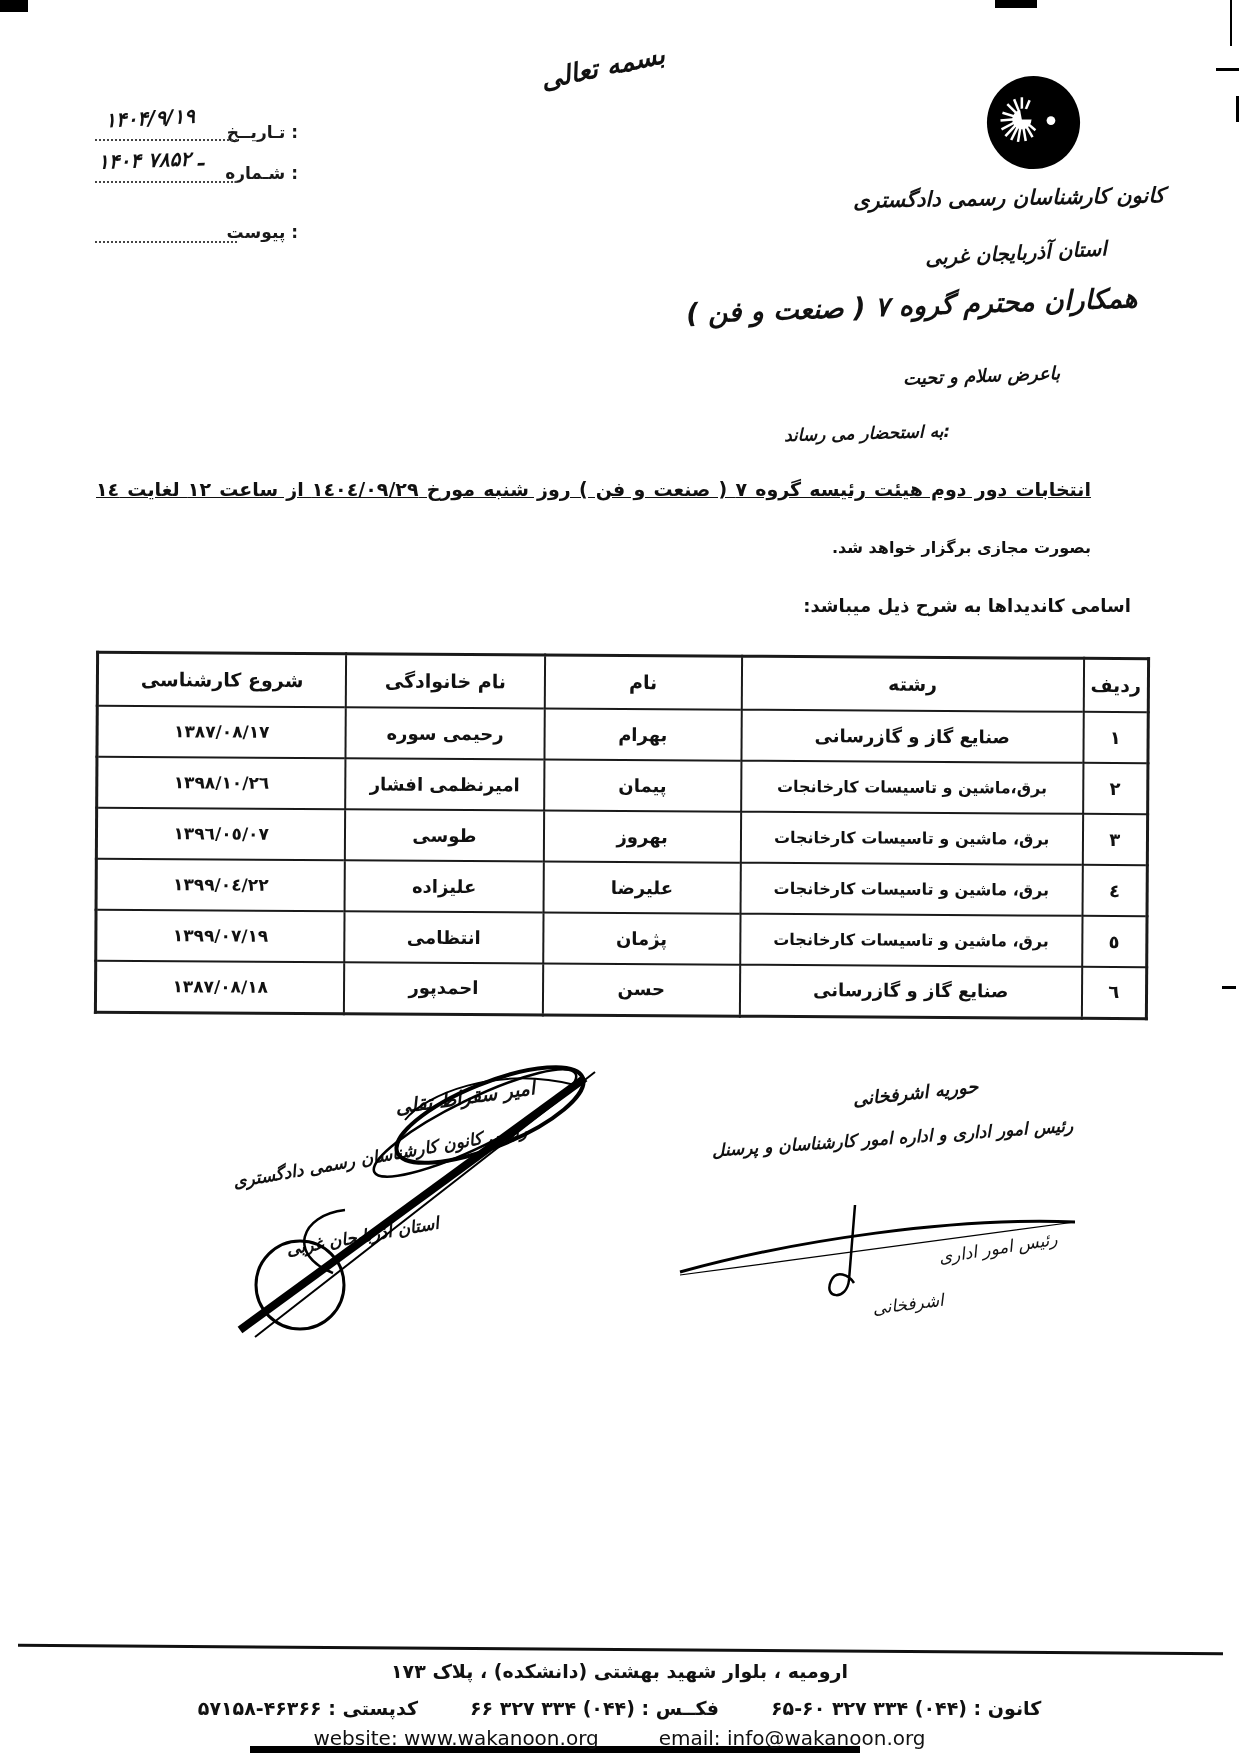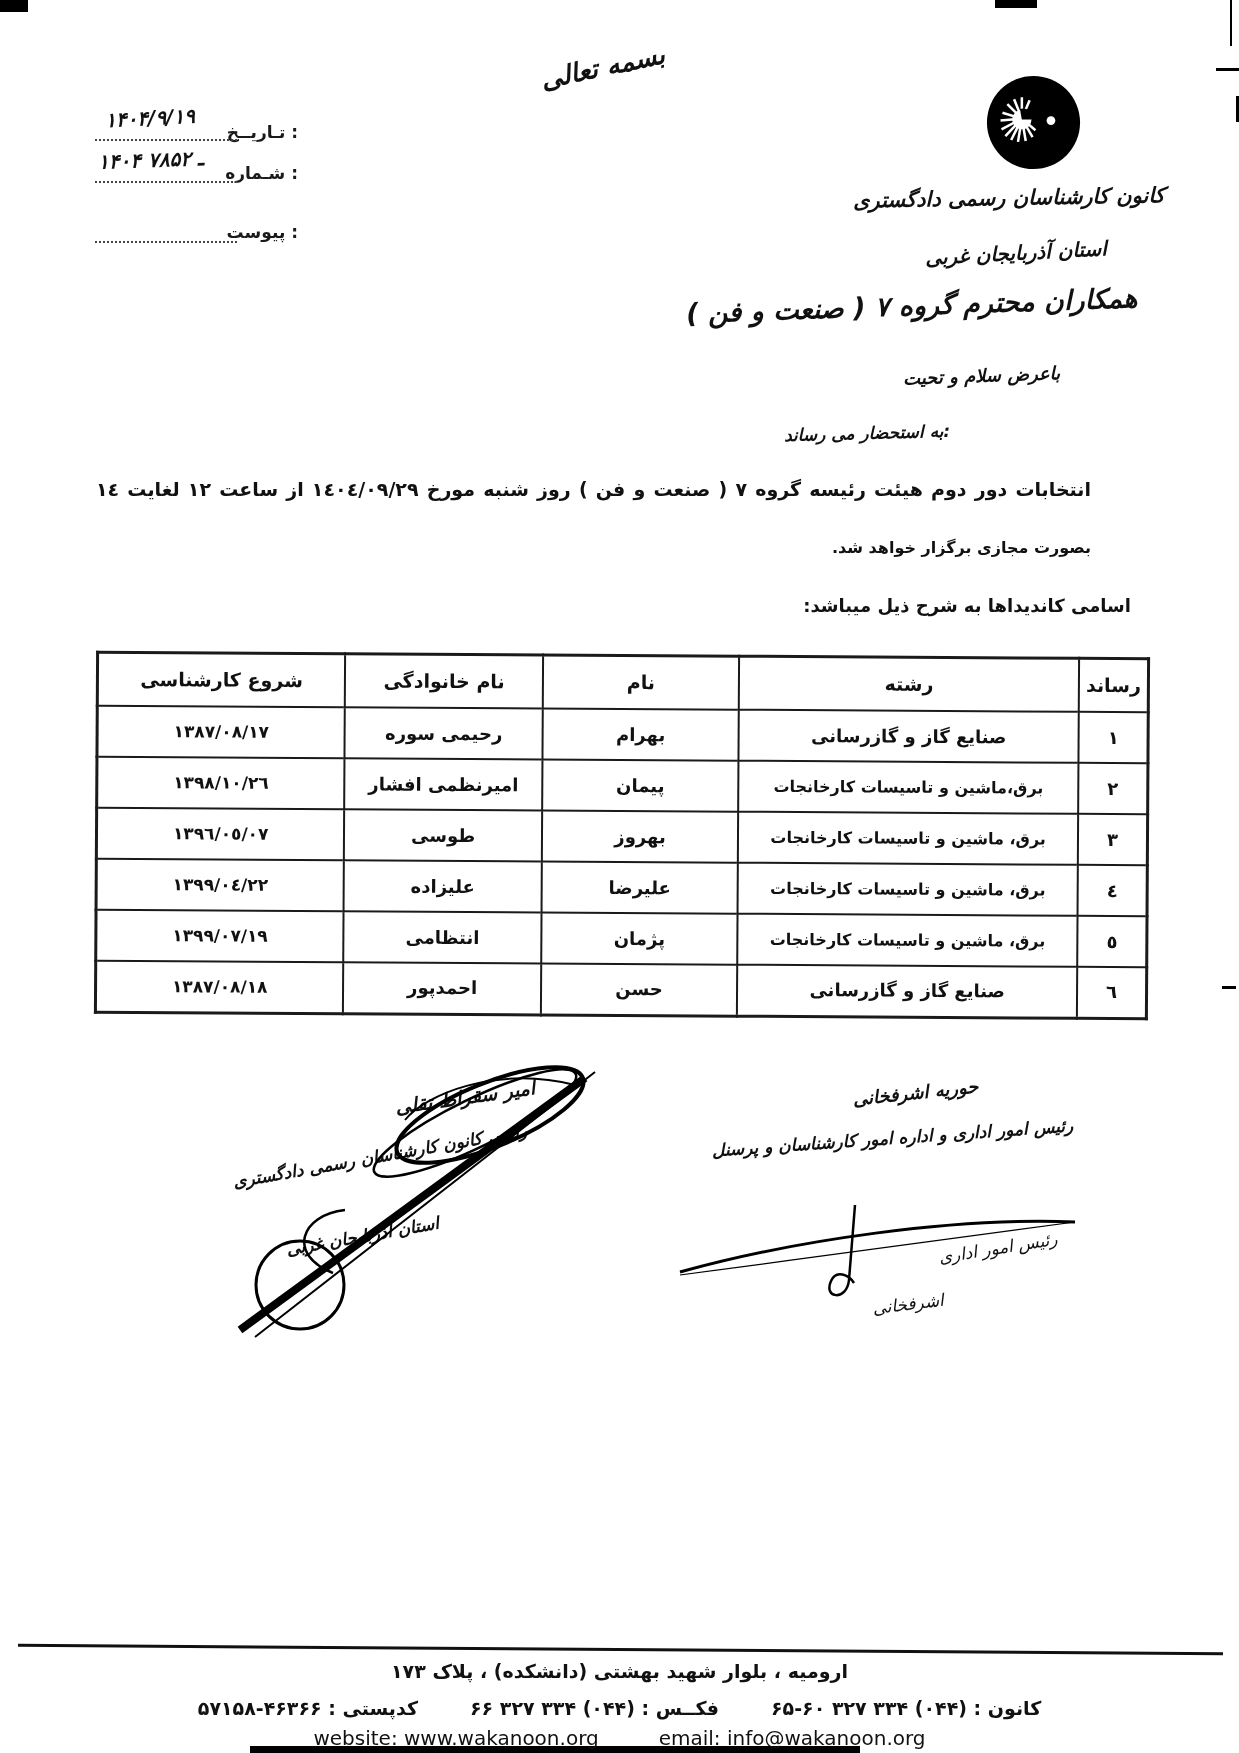--- a/index.html
+++ b/index.html
@@ -16,21 +16,21 @@
   .dotline{border-bottom:2px dotted #444;height:1px;}
   .fld-value{font-size:20px;white-space:nowrap;}
   
   .org1{font-size:21px;white-space:nowrap;}
   .org2{font-size:20px;white-space:nowrap;}
   .addressee{font-size:27px;white-space:nowrap;}
   .salutation{font-size:18px;white-space:nowrap;}
   .opening{font-size:17px;white-space:nowrap;}
   
   .bodyline1{width:995px;direction:rtl;text-align:justify;text-align-last:justify;
-    font-size:19px;font-weight:bold;white-space:nowrap;}
+    font-size:19px;font-weight:bold;white-space:nowrap;text-decoration:underline;}
   .bodyline2{width:995px;direction:rtl;text-align:right;font-size:16px;font-weight:bold;}
   .listintro{font-size:18px;font-weight:bold;direction:rtl;white-space:nowrap;}
   
   table.cand{border-collapse:collapse;direction:rtl;transform:rotate(0.35deg);}
   table.cand th,table.cand td{
     border:2px solid #1a1a1a;text-align:center;vertical-align:middle;
     padding:0 6px;color:#111;
   }
   table.cand{border:3px solid #1a1a1a;}
   table.cand th{font-size:19px;font-weight:bold;height:51px;}
@@ -112,21 +112,21 @@
   <div class="abs hw salutation" style="right:179px;top:365px;transform:rotate(-2deg);">باعرض سلام و تحیت</div>
   <div class="abs hw opening" style="right:289px;top:423px;transform:rotate(-1.5deg);">به استحضار می رساند:</div>
 
   <div class="abs bodyline1" style="left:96px;top:478px;">انتخابات دور دوم هیئت رئیسه گروه ۷ ( صنعت و فن ) روز شنبه مورخ ١٤٠٤/٠٩/٢٩ از ساعت ١٢ لغایت ١٤</div>
   <div class="abs bodyline2" style="left:96px;top:538px;">بصورت مجازی برگزار خواهد شد.</div>
   <div class="abs listintro" style="right:108px;top:595px;margin-left:12px;">اسامی کاندیداها به شرح ذیل میباشد:</div>
 
   <table class="cand abs" style="left:95px;top:654px;width:1054px;">
     <thead>
       <tr>
-        <th class="radif">رساند</th>
+        <th class="radif">ردیف</th>
         <th class="reshteh">رشته</th>
         <th class="fname">نام</th>
         <th class="lname">نام خانوادگی</th>
         <th class="start">شروع کارشناسی</th>
       </tr>
     </thead>
     <tbody>
       <tr>
         <td class="radif">١</td>
         <td class="reshteh">صنایع گاز و گازرسانی</td>

